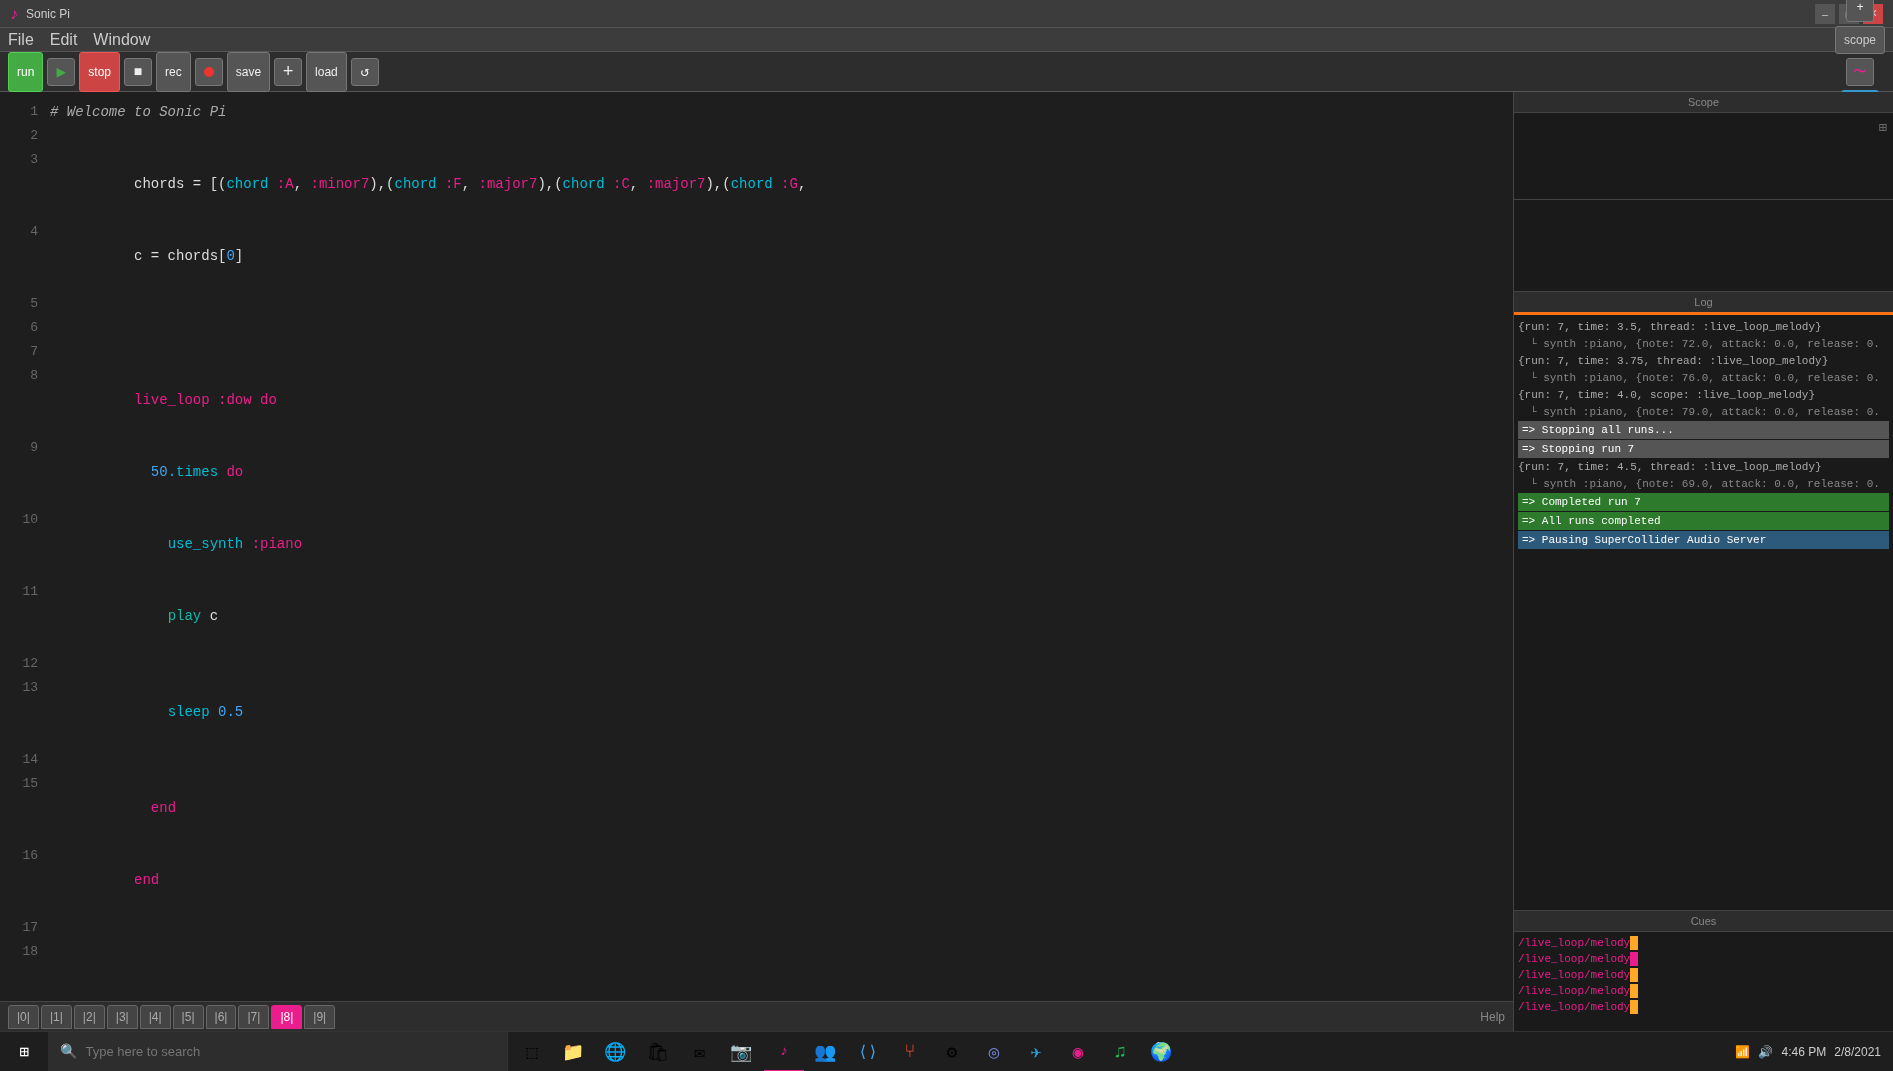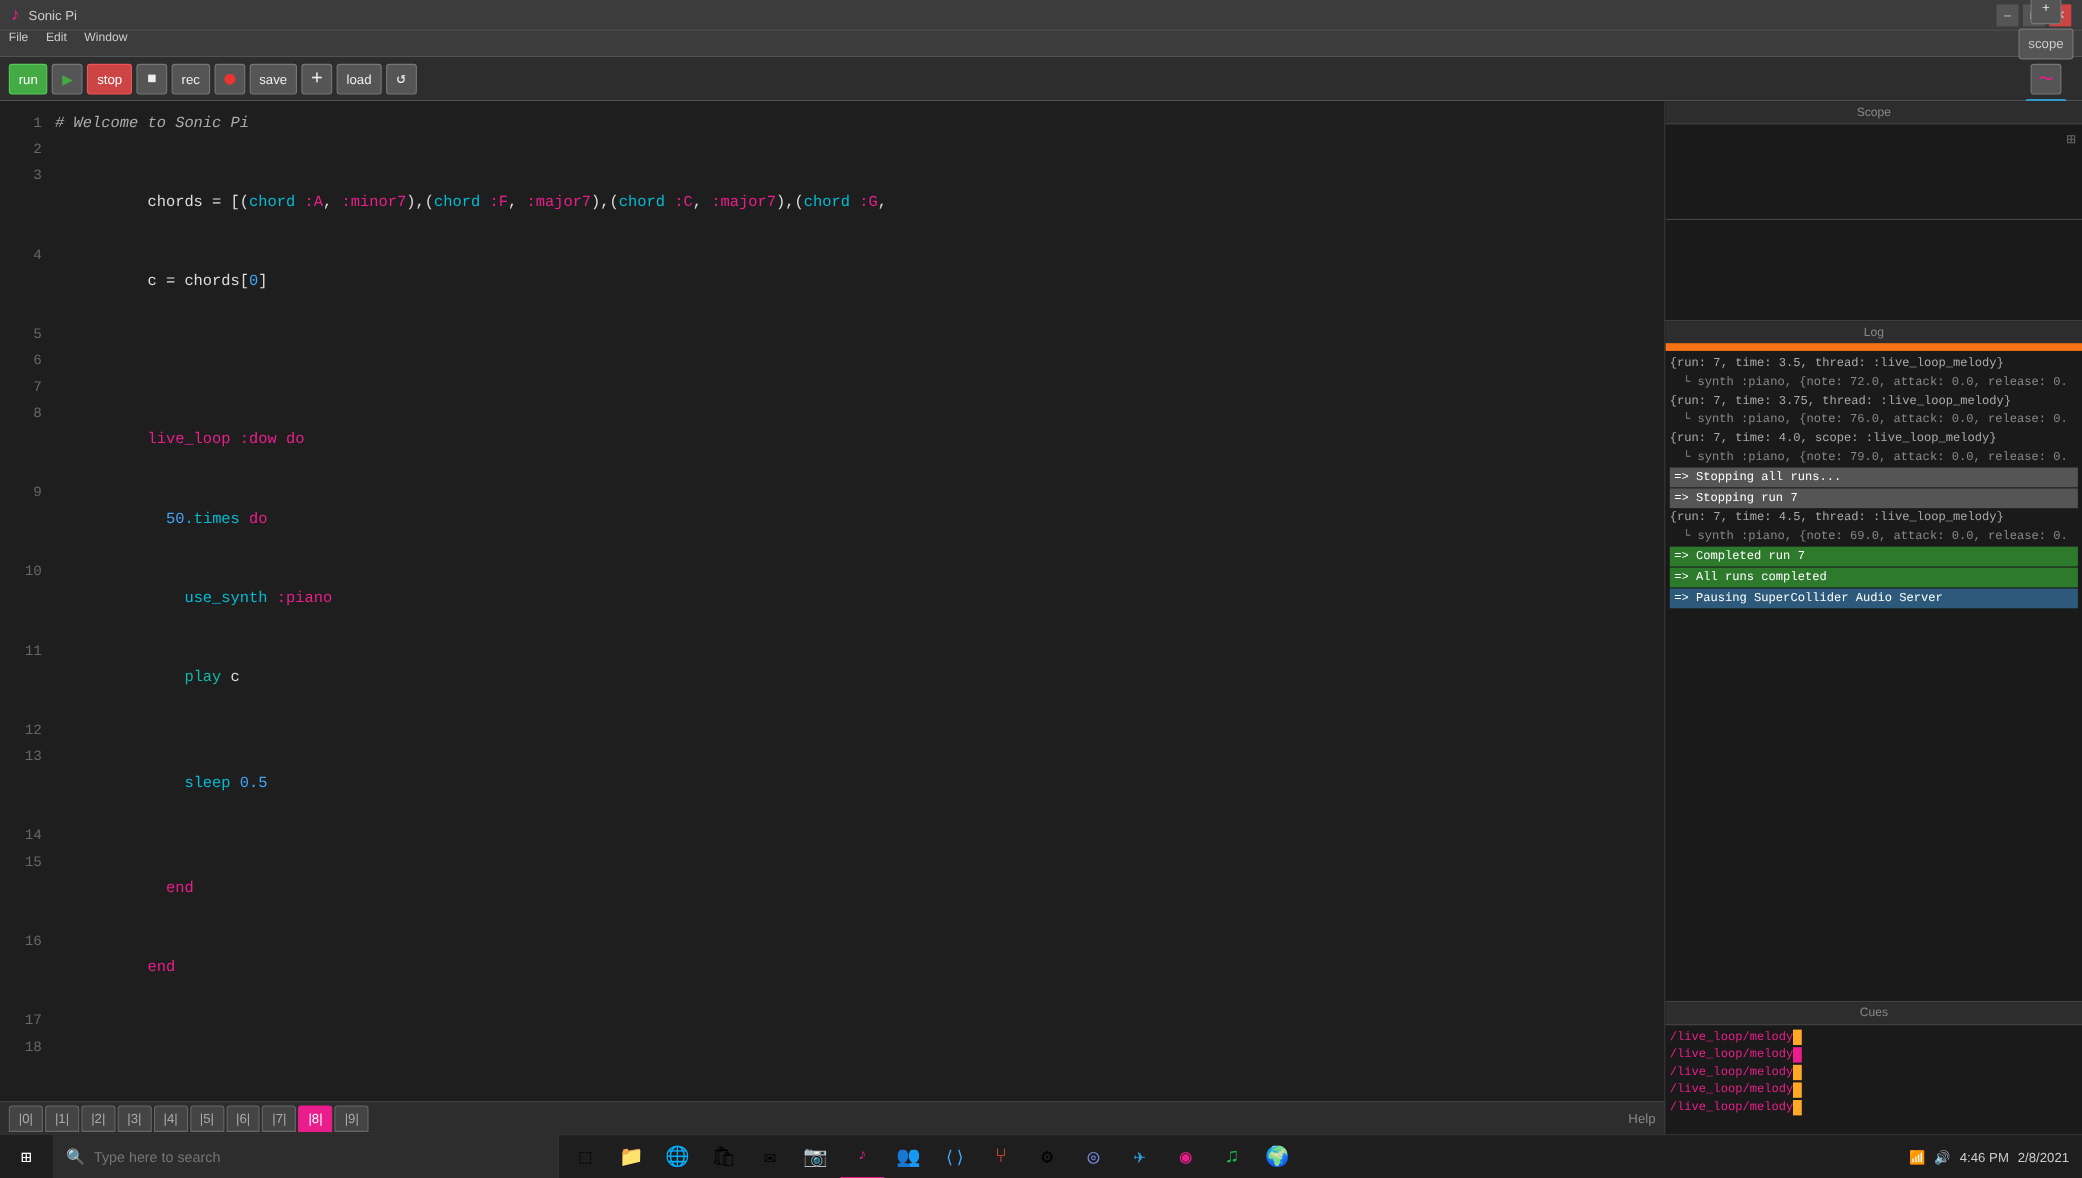--- a/index.html
+++ b/index.html
@@ -22,24 +22,25 @@
     #titlebar .win-btn {
       width: 20px; height: 20px; background: #555; border: none; color: #ccc;
       cursor: pointer; font-size: 11px; display: flex; align-items: center; justify-content: center;
     }
 
     
     #menubar {
       background: #3c3c3c;
       height: 24px;
       display: flex;
+      align-items: center;
       padding: 0 8px;
       gap: 16px;
       color: #ccc;
-      font-size: 11px;
+      font-size: 16px;
       font-family: Arial, sans-serif;
       border-bottom: 1px solid #555;
     }
     #menubar span { cursor: pointer; }
 
     
     #toolbar {
       background: #2d2d2d;
       height: 40px;
       display: flex;
@@ -50,21 +51,21 @@
     }
     .tb-btn {
       background: #555;
       border: 1px solid #777;
       color: #eee;
       padding: 3px 8px;
       cursor: pointer;
       font-size: 12px;
       font-family: Arial, sans-serif;
       border-radius: 3px;
-      height: 28px;
+      height: 40px;
     }
     .tb-btn.run { background: #4a4; border-color: #5c5; color: #fff; }
     .tb-btn.stop { background: #c44; border-color: #e55; color: #fff; }
     .tb-btn.rec { background: #555; border-color: #777; }
     .tb-btn-icon {
       background: #555;
       border: 1px solid #777;
       color: #eee;
       width: 28px; height: 28px;
       cursor: pointer;
@@ -212,21 +213,21 @@
       overflow-y: auto;
       border-bottom: 1px solid #444;
     }
     .log-label {
       color: #888;
       font-size: 11px;
       font-family: Arial, sans-serif;
       text-align: center;
       padding: 4px;
       background: #2d2d2d;
-      border-bottom: 7px solid #f97316;
+      border-bottom: 3px solid #f97316;
     }
     .log-content {
       padding: 4px;
       font-size: 11px;
       font-family: 'Courier New', monospace;
     }
     .log-line { color: #aaa; line-height: 16px; margin-bottom: 1px; }
     .log-line.log-indent { color: #888; padding-left: 12px; }
     .log-line.log-stopping { background: #555; color: #fff; padding: 1px 4px; }
     .log-line.log-completed { background: #2d7a2d; color: #fff; padding: 1px 4px; }

